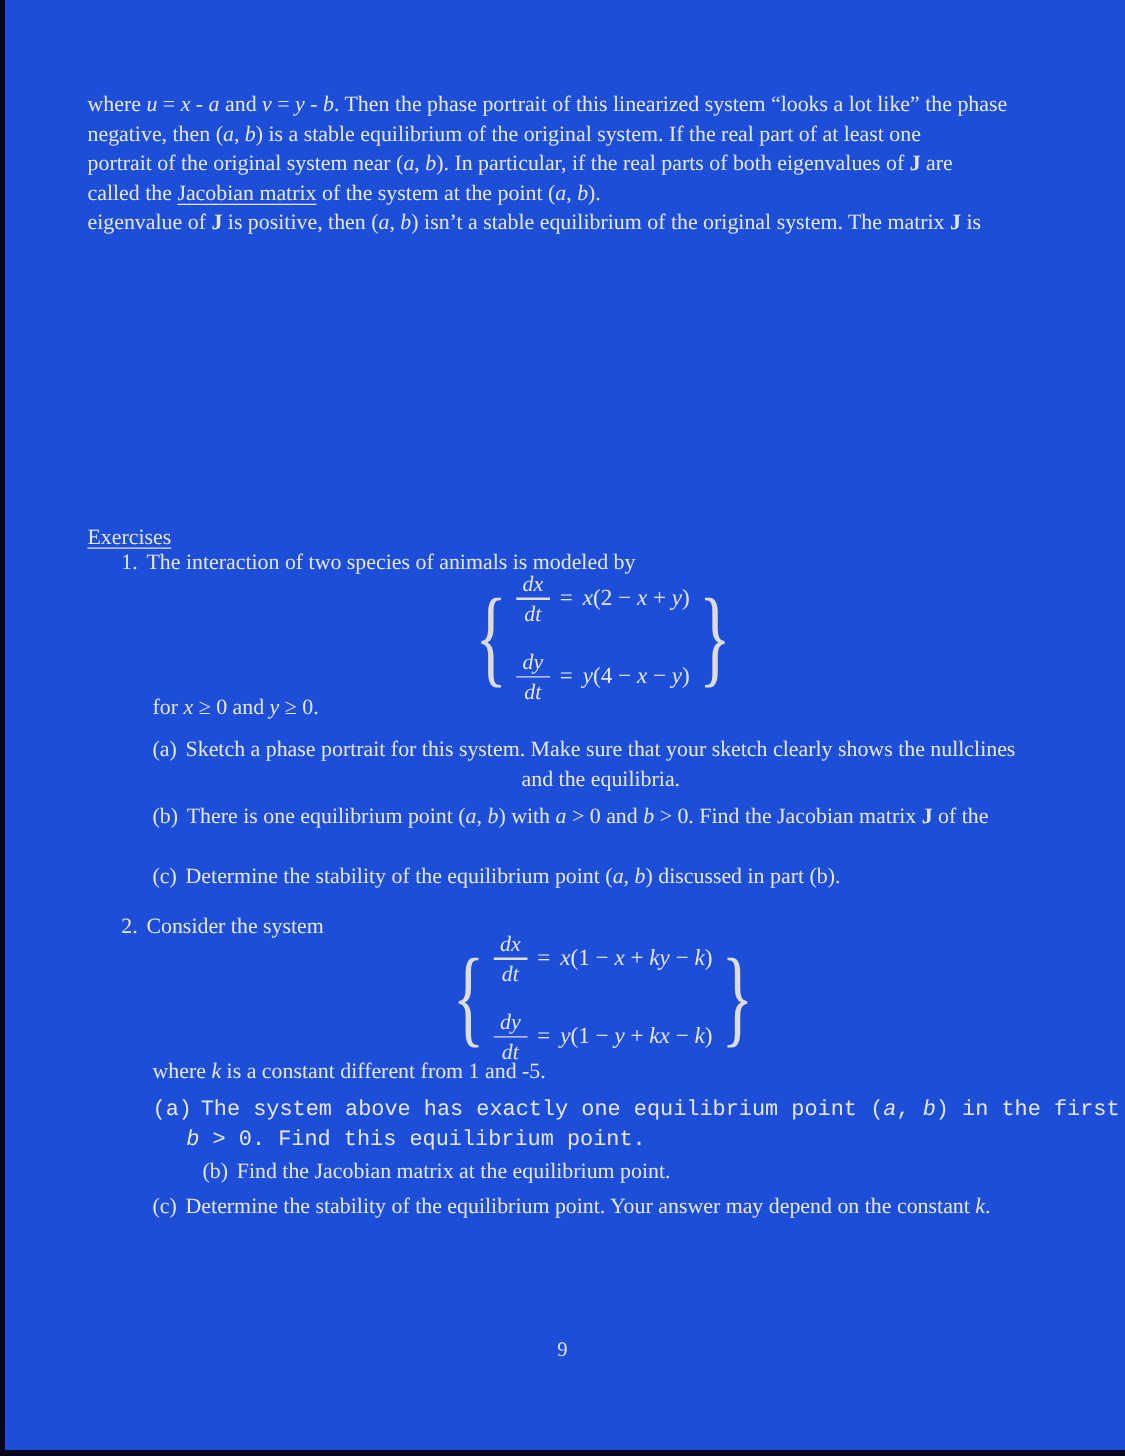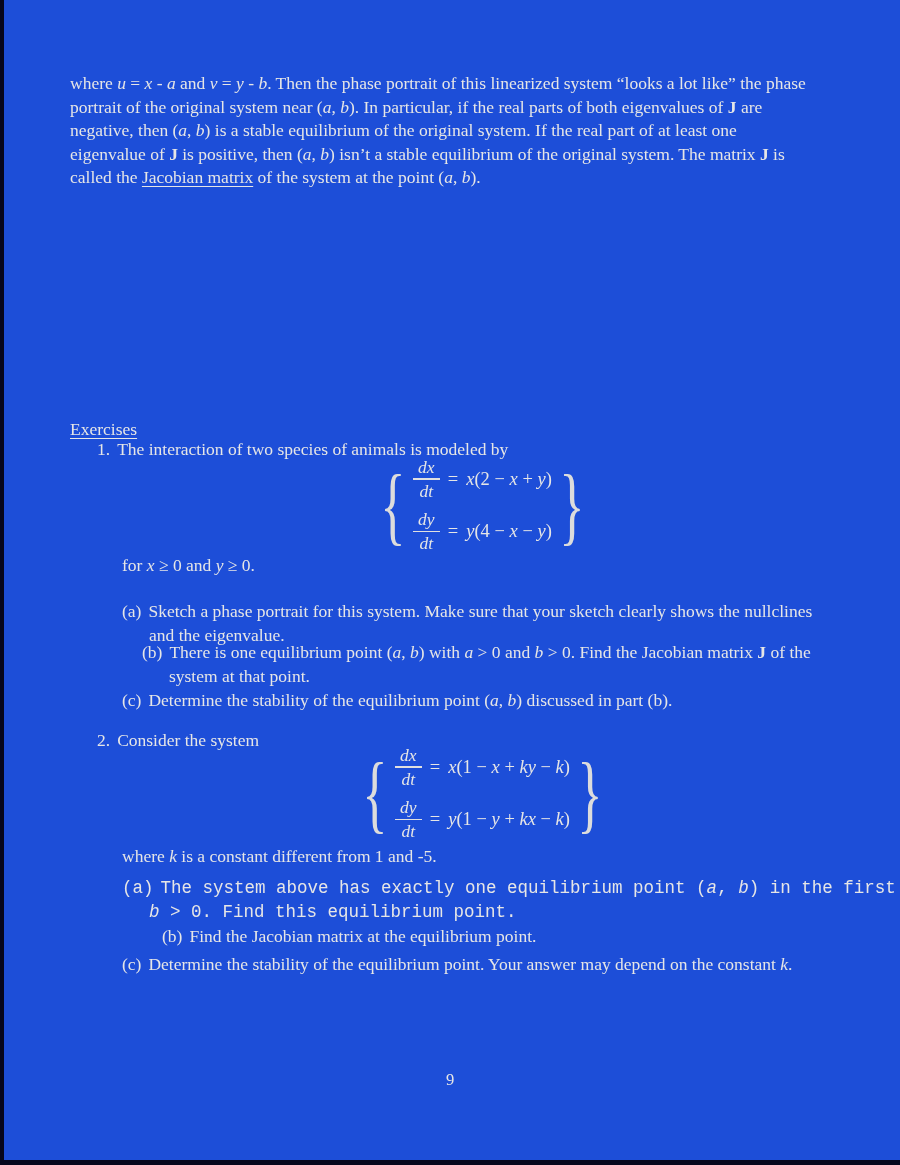--- a/index.html
+++ b/index.html
@@ -13,43 +13,43 @@
   .prob-head{position:absolute;left:97px;white-space:nowrap;line-height:23.5px;}
   .pnum{margin-right:7px;}
   .bodyline{position:absolute;white-space:nowrap;line-height:23.5px;}
   .part{position:absolute;left:122px;}
   .part-line{white-space:nowrap;line-height:23.5px;}
   .part-line.cont{padding-left:27px;}
   .plabel{margin-right:7px;}
   .eq-system{position:absolute;display:flex;align-items:center;gap:5px;}
   .brace{display:inline-block;font-size:62px;line-height:92px;font-weight:400;color:#dcdcdc;
          transform:scaleY(1.4) scaleX(0.85);transform-origin:center;}
-  .eq-rows{display:flex;flex-direction:column;gap:10px;text-align:right;}
+  .eq-rows{display:flex;flex-direction:column;gap:20px;text-align:right;}
   .eq-row{display:flex;align-items:center;gap:8px;font-size:18.5px;}
   .frac{display:inline-flex;flex-direction:column;align-items:center;font-style:italic;
         font-size:17.5px;line-height:1.05;}
   .fbar{height:1.5px;background:#e0e0e0;width:27px;margin:2px 0;}
   .rt-i{font-style:italic;}
   .rt-b{font-weight:bold;}
   .rt-u{text-decoration:underline;text-underline-offset:3px;}
   .pagenum{position:absolute;top:1070px;left:0;width:100%;text-align:center;font-size:16.5px;}
 </style>
 </head>
 <body>
 
 <div class="page">
   <div class="edge-left"></div>
   <div class="edge-bottom"></div>
 
   <div class="intro">
     <div class="tline"><span>where </span><span class="rt-i">u</span><span> = </span><span class="rt-i">x</span><span> - </span><span class="rt-i">a</span><span> and </span><span class="rt-i">v</span><span> = </span><span class="rt-i">y</span><span> - </span><span class="rt-i">b</span><span>. Then the phase portrait of this linearized system “looks a lot like” the phase</span></div>
+    <div class="tline"><span>negative, then (</span><span class="rt-i">a</span><span>, </span><span class="rt-i">b</span><span>) is a stable equilibrium of the original system. If the real part of at least one</span></div>
     <div class="tline"><span>portrait of the original system near (</span><span class="rt-i">a</span><span>, </span><span class="rt-i">b</span><span>). In particular, if the real parts of both eigenvalues of </span><span class="rt-b">J</span><span> are</span></div>
-    <div class="tline"><span>negative, then (</span><span class="rt-i">a</span><span>, </span><span class="rt-i">b</span><span>) is a stable equilibrium of the original system. If the real part of at least one</span></div>
+    <div class="tline"><span>called the </span><span class="rt-u">Jacobian matrix</span><span> of the system at the point (</span><span class="rt-i">a</span><span>, </span><span class="rt-i">b</span><span>).</span></div>
     <div class="tline"><span>eigenvalue of </span><span class="rt-b">J</span><span> is positive, then (</span><span class="rt-i">a</span><span>, </span><span class="rt-i">b</span><span>) isn’t a stable equilibrium of the original system. The matrix </span><span class="rt-b">J</span><span> is</span></div>
-    <div class="tline"><span>called the </span><span class="rt-u">Jacobian matrix</span><span> of the system at the point (</span><span class="rt-i">a</span><span>, </span><span class="rt-i">b</span><span>).</span></div>
   </div>
 
   <div class="ex-heading">Exercises</div>
 
   <div class="prob-head" style="top:438px;">
     <span class="pnum">1.</span><span>The interaction of two species of animals is modeled by</span>
   </div>
 
   <div class="eq-system" style="top:458px;left:378px;">
     <span class="brace">{</span>
@@ -71,28 +71,27 @@
         </span>
         <span class="rel">=</span>
         <span class="rhs"><span class="rt-i">y</span><span>(4 − </span><span class="rt-i">x</span><span> − </span><span class="rt-i">y</span><span>)</span></span>
       </div>
     </div>
     <span class="brace">}</span>
   </div>
 
   <div class="bodyline" style="top:554px;left:122px;"><span>for </span><span class="rt-i">x</span><span> ≥ 0 and </span><span class="rt-i">y</span><span> ≥ 0.</span></div>
 
-  <div class="part" style="top:600px;">
+  <div class="part" style="top:588px;text-align:center;">
     <div class="part-line"><span class="plabel">(a)</span><span><span>Sketch a phase portrait for this system. Make sure that your sketch clearly shows the nullclines</span></span></div>
-    <div class="part-line cont"><span>and the eigenvalue.</span></div>
+    <div class="part-line cont"><span>and the equilibria.</span></div>
   </div>
 
-  <div class="part" style="top:641px;margin-left:20px;">
+  <div class="part" style="top:641px;">
     <div class="part-line"><span class="plabel">(b)</span><span><span>There is one equilibrium point (</span><span class="rt-i">a</span><span>, </span><span class="rt-i">b</span><span>) with </span><span class="rt-i">a</span><span> &gt; 0 and </span><span class="rt-i">b</span><span> &gt; 0. Find the Jacobian matrix </span><span class="rt-b">J</span><span> of the</span></span></div>
-    <div class="part-line cont"><span>system at that point.</span></div>
   </div>
 
   <div class="part" style="top:689px;text-align:center;">
     <div class="part-line"><span class="plabel">(c)</span><span><span>Determine the stability of the equilibrium point (</span><span class="rt-i">a</span><span>, </span><span class="rt-i">b</span><span>) discussed in part (b).</span></span></div>
   </div>
 
   <div class="prob-head" style="top:729px;">
     <span class="pnum">2.</span><span>Consider the system</span>
   </div>
 

